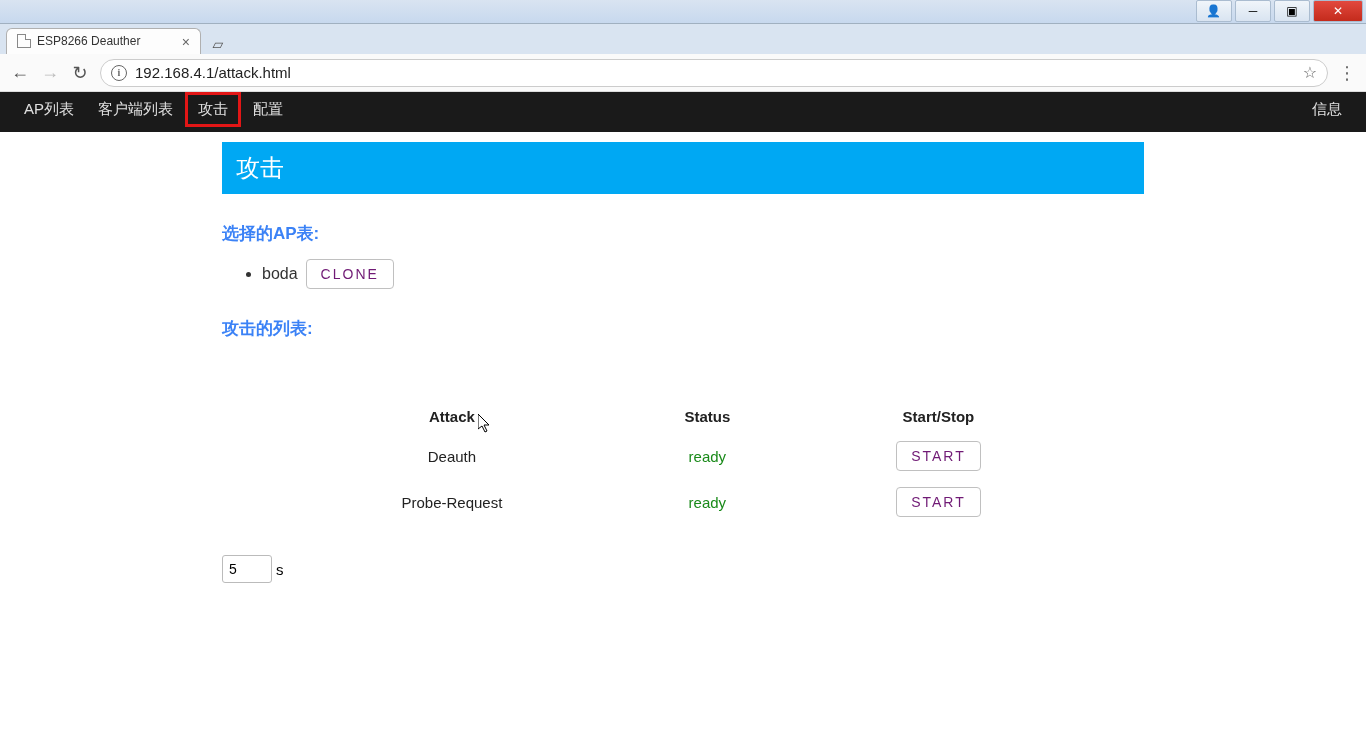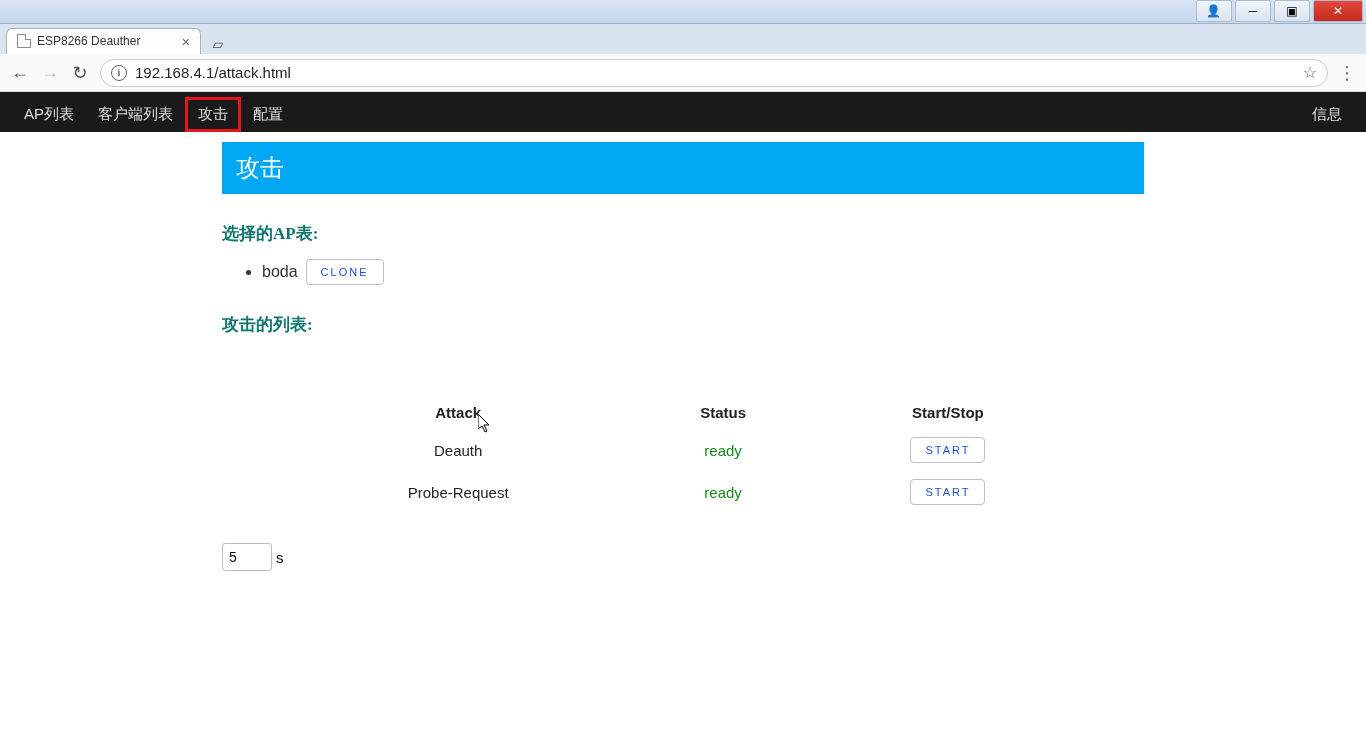--- a/index.html
+++ b/index.html
@@ -22,34 +22,34 @@
   
   .addr-bar { height: 38px; display: flex; align-items: center; gap: 10px; padding: 0 10px; border-bottom: 1px solid #ddd; background: #fafafa; }
   .nav-btn { color: #555; font-size: 18px; width: 20px; text-align: center; }
   .nav-btn.dis { color: #bbb; }
   .addr-field { flex: 1; display: flex; align-items: center; gap: 8px; border: 1px solid #ccc; border-radius: 20px; height: 28px; padding: 0 10px; color: #222; font-size: 15px; background: #fff; }
   .info-ico { width: 16px; height: 16px; border: 1.3px solid #666; border-radius: 50%; display: flex; align-items: center; justify-content: center; font-size: 10px; color: #666; font-family: serif; font-weight: bold; }
   .star-ico { color: #666; font-size: 16px; }
   .menu-ico { color: #666; font-size: 18px; }
   
   
-  .app-nav { height: 40px; background: #1a1a1a; display: flex; align-items: flex-end; color: #e0e0e0; padding: 0 12px; }
+  .app-nav { height: 40px; background: #1a1a1a; display: flex; align-items: flex-start; color: #e0e0e0; padding: 0 12px; }
   .app-nav .nav-item { padding: 8px 12px; font-size: 15px; cursor: pointer; }
   .app-nav .nav-item.highlighted { border: 3px solid #e21616; padding: 5px 10px; }
   .app-nav .spacer { flex: 1; }
   
   
   .content-wrap { height: calc(100vh - 24px - 30px - 38px - 40px); overflow-y: scroll; }
   .content { width: 922px; margin: 0 auto; padding: 10px 0; }
   .page-title-block { background: #00a8f3; color: #fff; font-size: 24px; padding: 10px 14px; font-family: "SimSun", serif; }
-  h3 { font-size: 17px; margin: 28px 0 14px 0; color: #0f766e; font-family: Liberation Serif, serif; }
+  h3 { font-size: 17px; margin: 28px 0 14px 0; color: #3b82f6; }
   ul.bulleted { list-style: disc; padding-left: 40px; }
   ul.bulleted li { font-size: 16px; color: #333; margin: 12px 0; display: list-item; }
   .li-row { display: inline-flex; align-items: center; gap: 8px; }
-  .btn-sm { border: 1px solid #c0c0c0; border-radius: 4px; padding: 6px 14px; font-size: 11px; letter-spacing: 2px; color: #1d4ed8; background: #fff; cursor: pointer; }
+  .btn-sm { border: 1px solid #c0c0c0; border-radius: 4px; padding: 6px 14px; font-size: 14px; letter-spacing: 2px; color: #701a75; background: #fff; cursor: pointer; }
   
   table.attacks { width: 800px; margin: 60px auto 0 auto; border-collapse: collapse; }
   table.attacks th, table.attacks td { padding: 8px 6px; font-size: 15px; color: #222; text-align: center; }
   table.attacks th { font-weight: bold; }
   table.attacks td.status-ready { color: #1a8a1a; }
   
   .controls-row { display: flex; align-items: center; margin-top: 30px; }
   .num-input { width: 50px; height: 28px; border: 1px solid #bbb; border-radius: 3px; padding: 0 6px; font-size: 14px; }
   .unit { margin-left: 4px; font-size: 15px; }
   .flexspace { flex: 1; }

